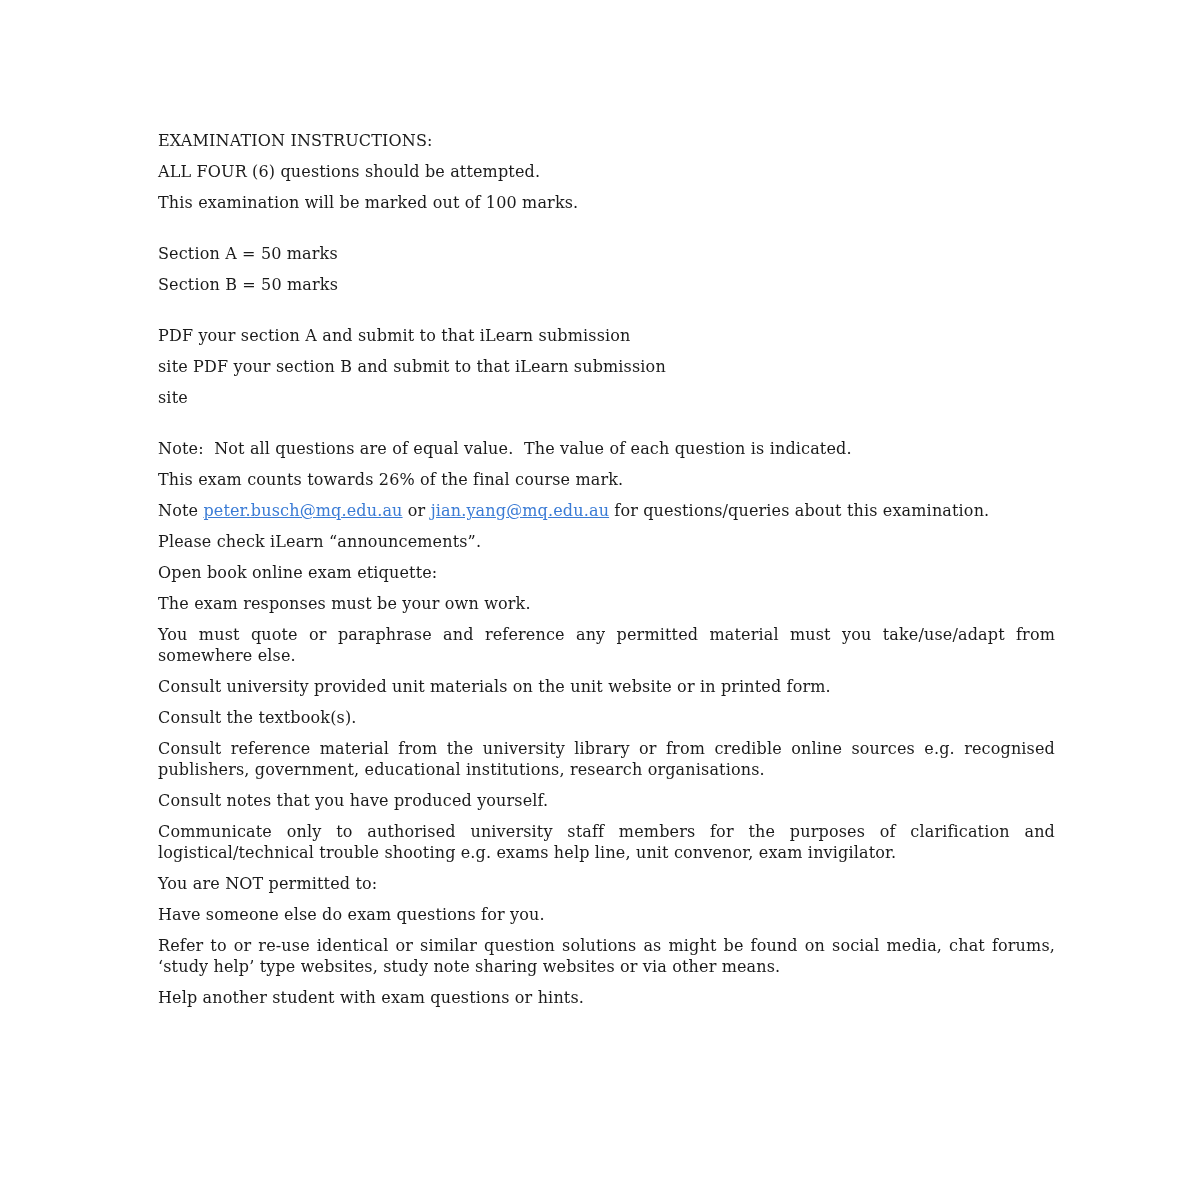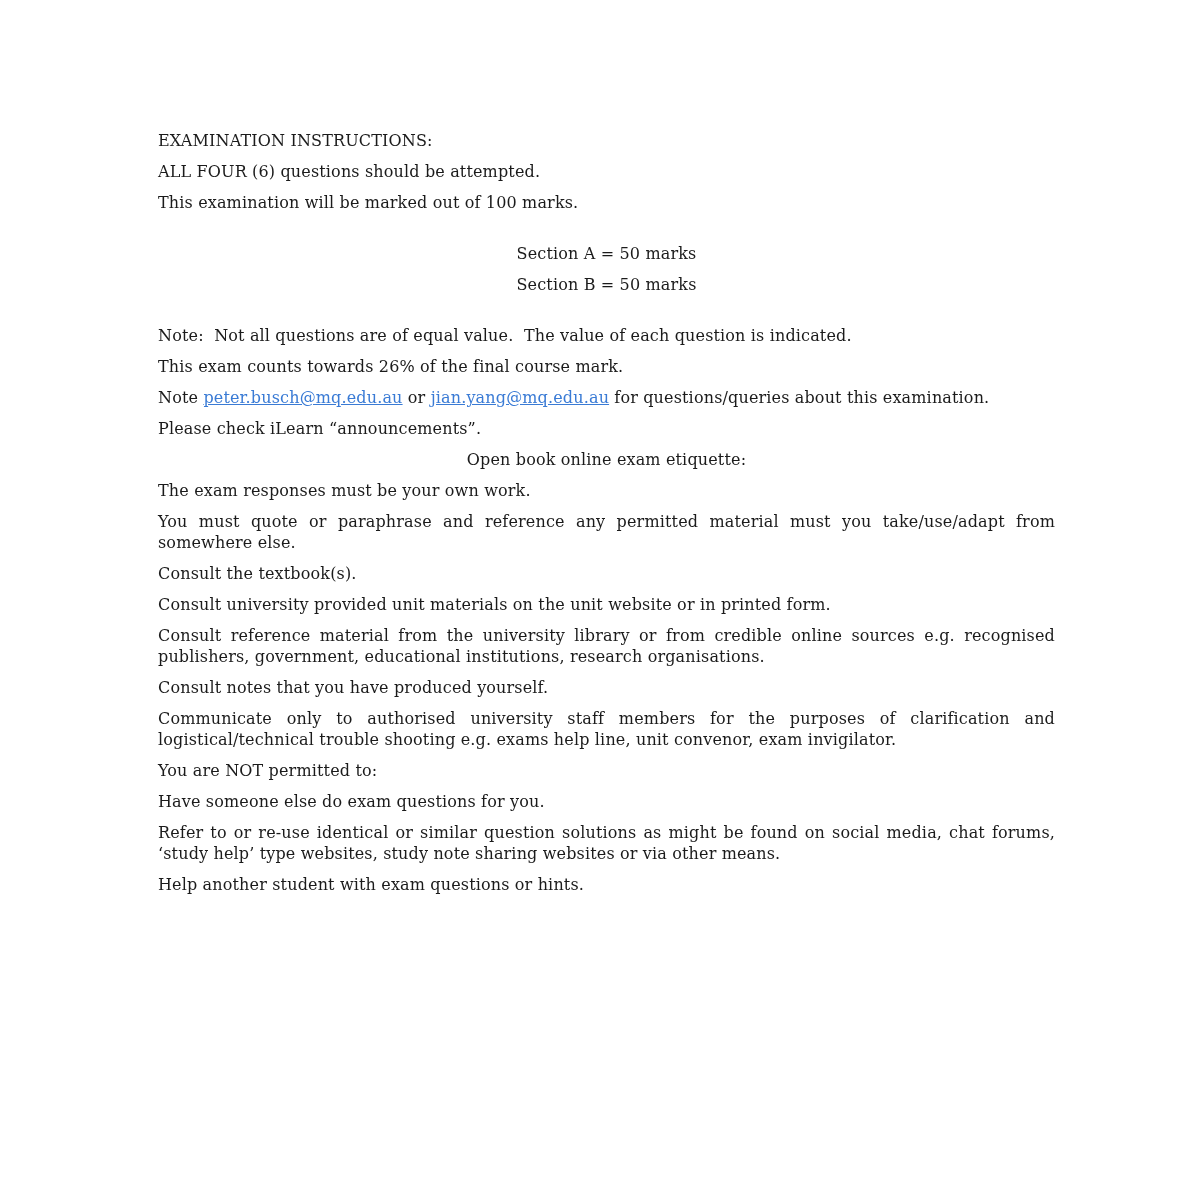--- a/index.html
+++ b/index.html
@@ -18,21 +18,21 @@
     box-sizing: content-box;
     width: 910px;
     padding: 130px 145px 0 145px;
     font-size: 16px;
     line-height: 21px;
     letter-spacing: 0.15px;
   }
   .page p {
     margin: 0 0 10px 13px;
   }
-  .center   { text-align: center; }
+  .center   { text-align: left; }
   .justify  { text-align: justify; }
   .prewrap  { white-space: pre-wrap; }
   .indent-1 { margin-left: 60px; }
   .indent-2 { margin-left: 92px; }
   .gap-30   { margin-top: 30px; }
   .gap-18   { margin-top: 18px; }
   .gap-47   { margin-top: 47px; }
   a.email-link {
     color: #3a7bd5;
     text-decoration: underline;
@@ -47,38 +47,43 @@
   <p>EXAMINATION INSTRUCTIONS:</p>
 
   <p>ALL FOUR (6) questions should be attempted.</p>
   <p>This examination will be marked out of 100 marks.</p>
 
   <div class="gap-30">
     <p class="center">Section A = 50 marks</p>
     <p class="center">Section B = 50 marks</p>
   </div>
 
+  <div class="gap-30">
+    <p class="center">PDF your section A and submit to that iLearn submission</p>
+    <p class="center">site PDF your section B and submit to that iLearn submission</p>
+    <p class="center">site</p>
+  </div>
 
   <div class="gap-30">
     <p class="prewrap">Note:  Not all questions are of equal value.  The value of each question is indicated.</p>
     <p class="indent-2">This exam counts towards 26% of the final course mark.</p>
     <p>
       <span>Note </span><a class="email-link">peter.busch@mq.edu.au</a><span> or </span><a class="email-link">jian.yang@mq.edu.au</a><span> for questions/queries about this examination.</span>
     </p>
   </div>
 
   <p class="gap-18">Please check iLearn “announcements”.</p>
 
   <p class="center gap-47">Open book online exam etiquette:</p>
 
   <p>The exam responses must be your own work.</p>
   <p class="justify">You must quote or paraphrase and reference any permitted material must you take/use/adapt from somewhere else.</p>
 
+  <p class="indent-1">Consult university provided unit materials on the unit website or in printed form.</p>
   <p class="indent-1">Consult the textbook(s).</p>
-  <p class="indent-1">Consult university provided unit materials on the unit website or in printed form.</p>
   <p class="indent-1 justify">Consult reference material from the university library or from credible online sources e.g. recognised publishers, government, educational institutions, research organisations.</p>
   <p class="indent-1">Consult notes that you have produced yourself.</p>
   <p class="indent-1 justify">Communicate only to authorised university staff members for the purposes of clarification and logistical/technical trouble shooting e.g. exams help line, unit convenor, exam invigilator.</p>
 
   <p>You are NOT permitted to:</p>
   <p class="indent-1">Have someone else do exam questions for you.</p>
   <p class="indent-1 justify">Refer to or re-use identical or similar question solutions as might be found on social media, chat forums, ‘study help’ type websites, study note sharing websites or via other means.</p>
   <p class="indent-1">Help another student with exam questions or hints.</p>
 
 </div>

